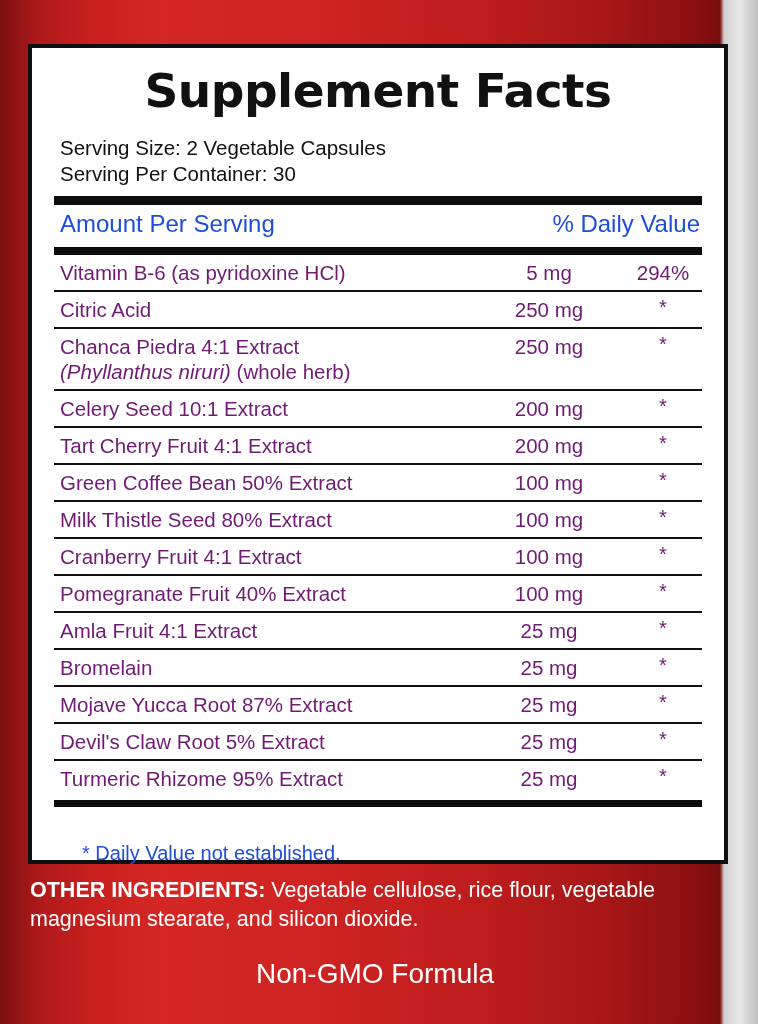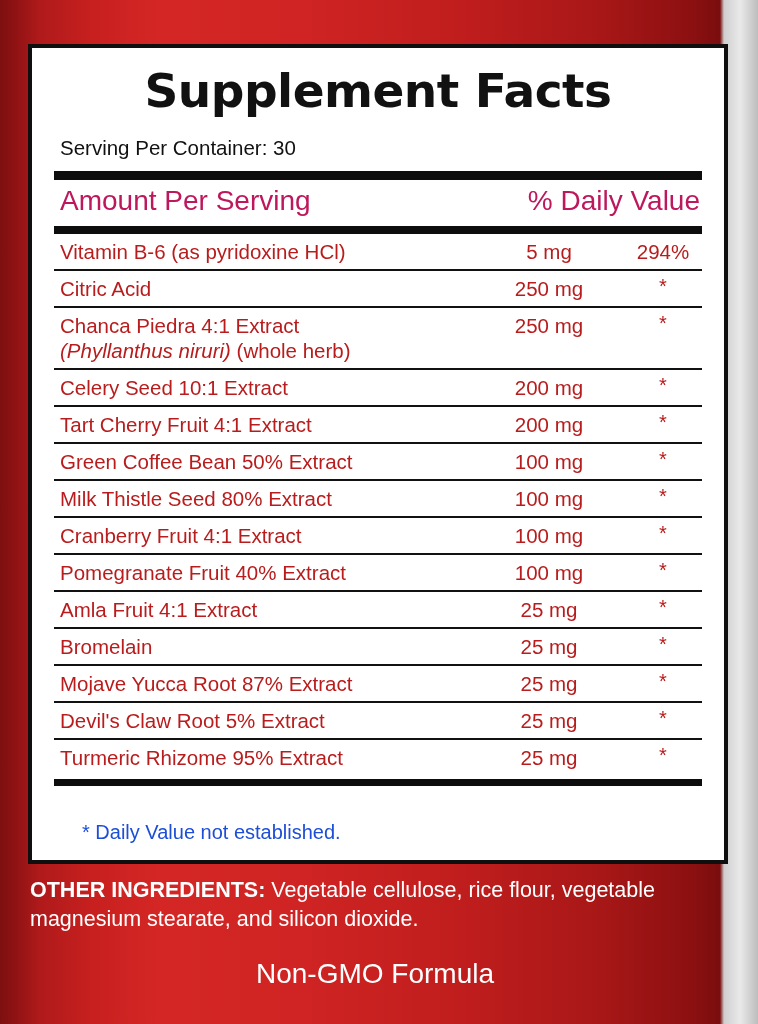--- a/index.html
+++ b/index.html
@@ -93,30 +93,30 @@
   .rule-bottom {
     height: 7px;
     background: #0d0d0d;
     margin: 4px 0 0 0;
   }
 
   .amount-row {
     display: flex;
     justify-content: space-between;
     align-items: baseline;
-    font-size: 28px;
-    color: #be185d;
+    font-size: 24px;
+    color: #1d4ed8;
     padding: 5px 2px 5px 6px;
   }
 
   .ing-row {
     display: flex;
     align-items: flex-start;
     font-size: 20.5px;
-    color: #b91c1c;
+    color: #701a75;
     padding: 5px 0 5px 0;
     line-height: 1.22;
   }
   .ing-name {
     flex: 1 1 auto;
     padding-left: 6px;
     white-space: pre-line;
   }
   .ing-name i {
     font-style: italic;
@@ -171,20 +171,21 @@
 </head>
 <body>
 
 <div class="label-root">
   <div class="label-inner">
 
     <div class="facts-panel">
 
       <div class="facts-title">Supplement Facts</div>
 
+      <div class="serving-line">Serving Size: 2 Vegetable Capsules</div>
       <div class="serving-line">Serving Per Container: 30</div>
 
       <div class="rule-thick"></div>
 
       <div class="amount-row">
         <span>Amount Per Serving</span>
         <span>% Daily Value</span>
       </div>
 
       <div class="rule-thick-2"></div>

